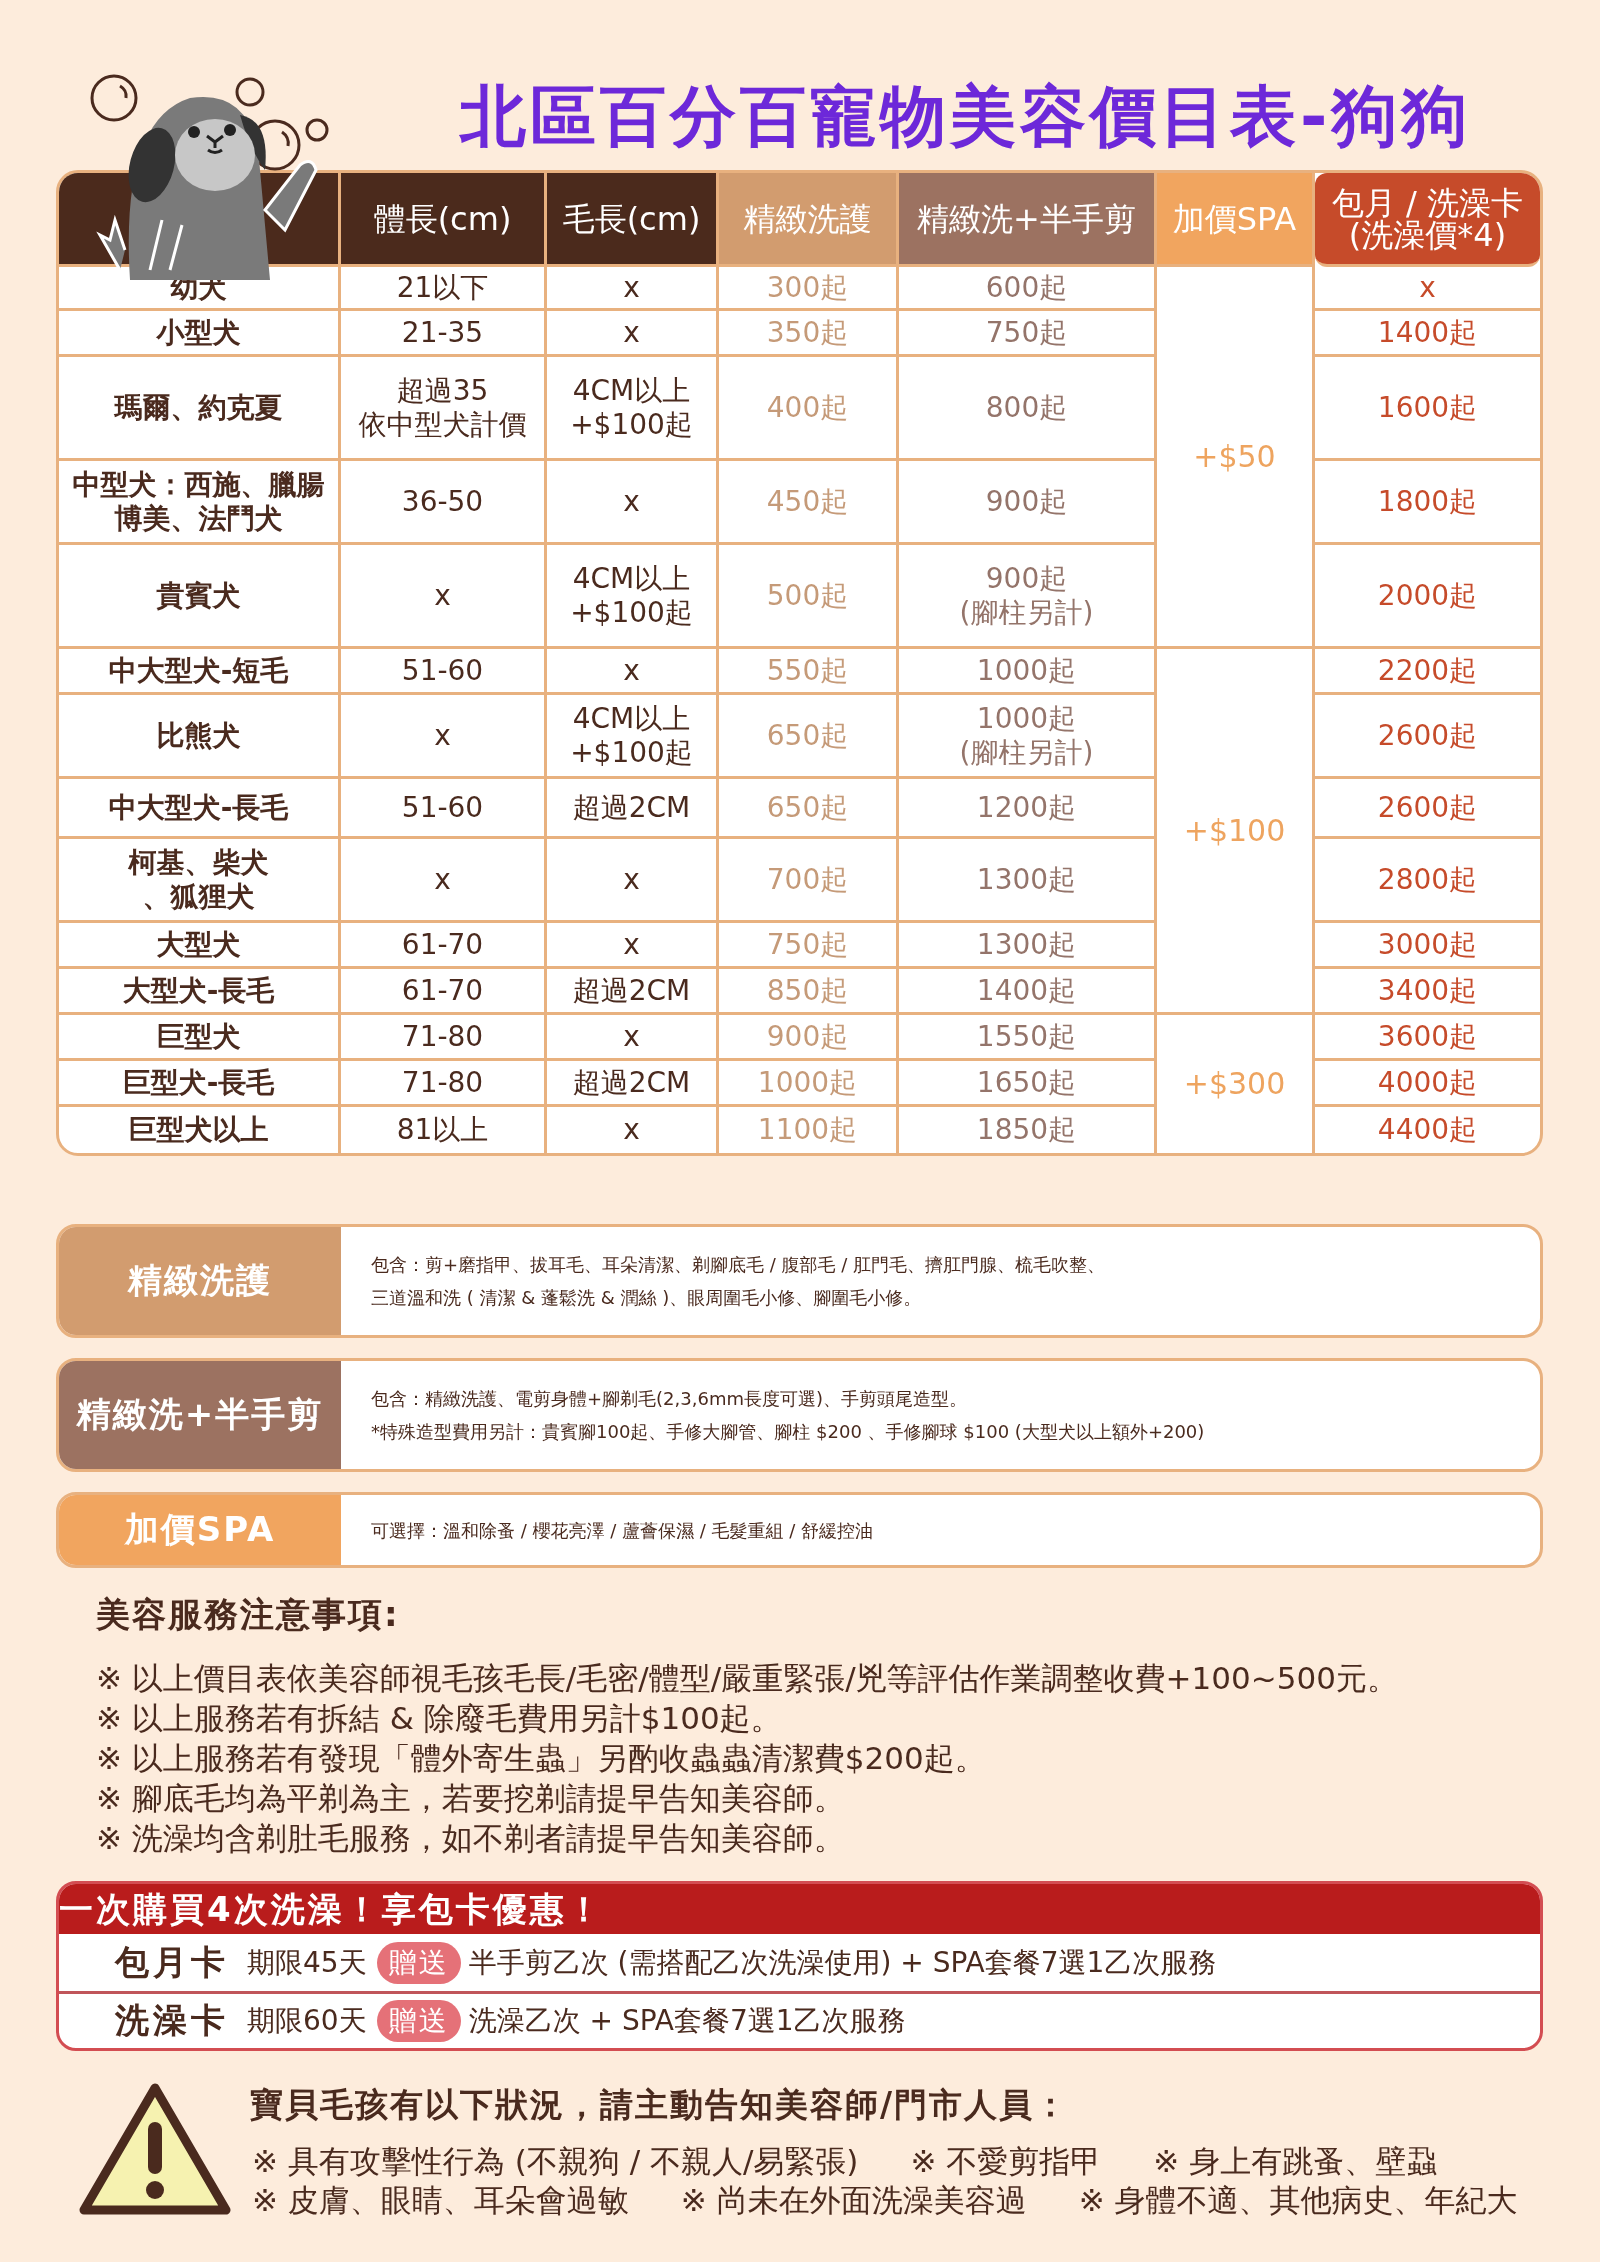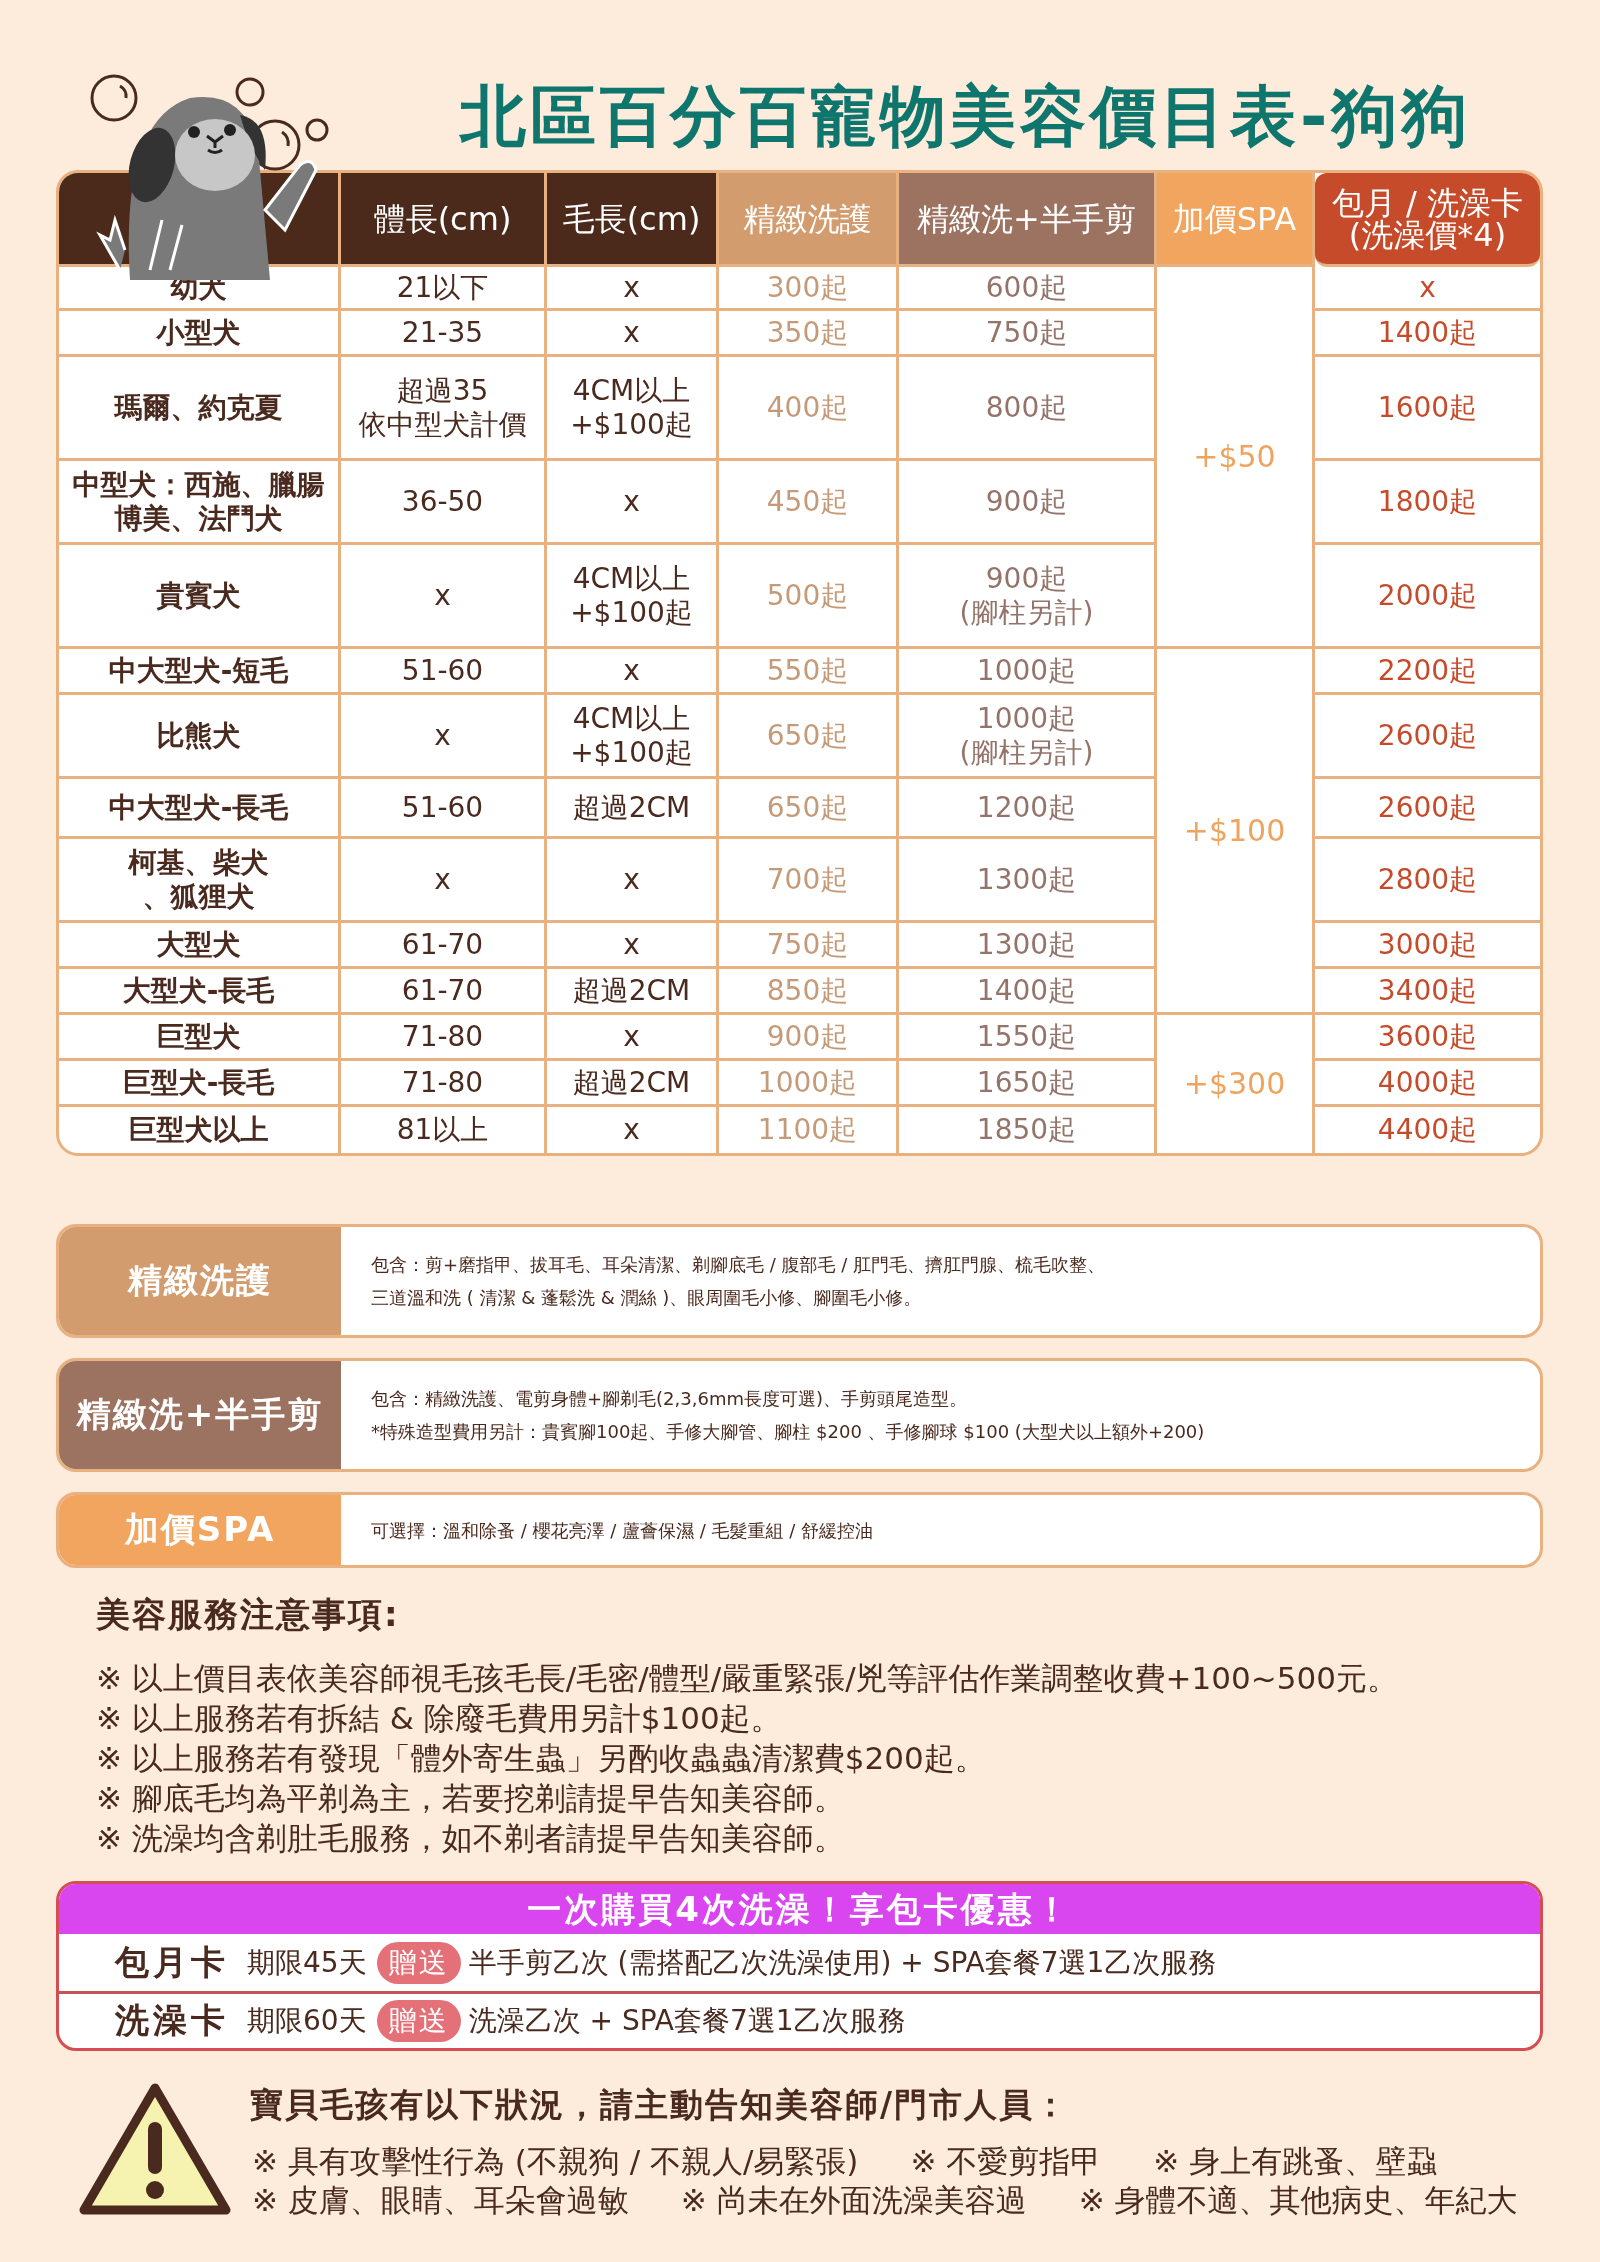--- a/index.html
+++ b/index.html
@@ -6,21 +6,21 @@
   html, body { width: 1600px; height: 2262px; }
   body {
     background: #fdecdc;
     font-family: "DejaVu Sans", "Liberation Sans", sans-serif;
     color: #4a2a1e;
     position: relative;
     overflow: hidden;
   }
   .title {
     position: absolute; left: 460px; top: 72px;
-    font-size: 66px; font-weight: bold; color: #0f766e;
+    font-size: 66px; font-weight: bold; color: #6d28d9;
     letter-spacing: 4px; white-space: nowrap;
   }
   .mascot { position: absolute; left: 80px; top: 60px; width: 340px; height: 220px; z-index: 5; }
 
   
   .price-table {
     position: absolute; left: 56px; top: 170px; width: 1487px;
     border-collapse: separate; border-spacing: 0;
     border: 3px solid #e8b17f; border-radius: 22px; overflow: hidden;
     background: #fff;
@@ -68,22 +68,22 @@
   .notes { position: absolute; left: 96px; top: 1592px; }
   .notes h2 { font-size: 34px; font-weight: bold; margin-bottom: 20px; letter-spacing: 2px; }
   .notes li { list-style: none; font-size: 31px; line-height: 40px; white-space: nowrap; }
 
   
   .promo {
     position: absolute; left: 56px; top: 1881px; width: 1487px;
     border: 3px solid #d34d52; border-radius: 20px; overflow: hidden; background: #fff;
   }
   .promo-head {
-    background: #d946ef; color: #fff; font-weight: bold; font-size: 34px;
-    text-align: center; height: 50px; line-height: 50px; letter-spacing: 3px;
+    background: #b91c1c; color: #fff; font-weight: bold; font-size: 34px;
+    height: 50px; line-height: 50px; letter-spacing: 3px;
   }
   .promo-row {
     display: flex; align-items: center; height: 57px; padding-left: 56px;
     font-size: 28px; white-space: nowrap;
   }
   .promo-row + .promo-row { border-top: 3px solid #c0555a; }
   .promo-name { font-weight: bold; font-size: 34px; letter-spacing: 4px; margin-right: 18px; }
   .promo-period { margin-right: 10px; }
   .gift {
     background: #e57178; color: #fff; border-radius: 22px; padding: 2px 12px;

